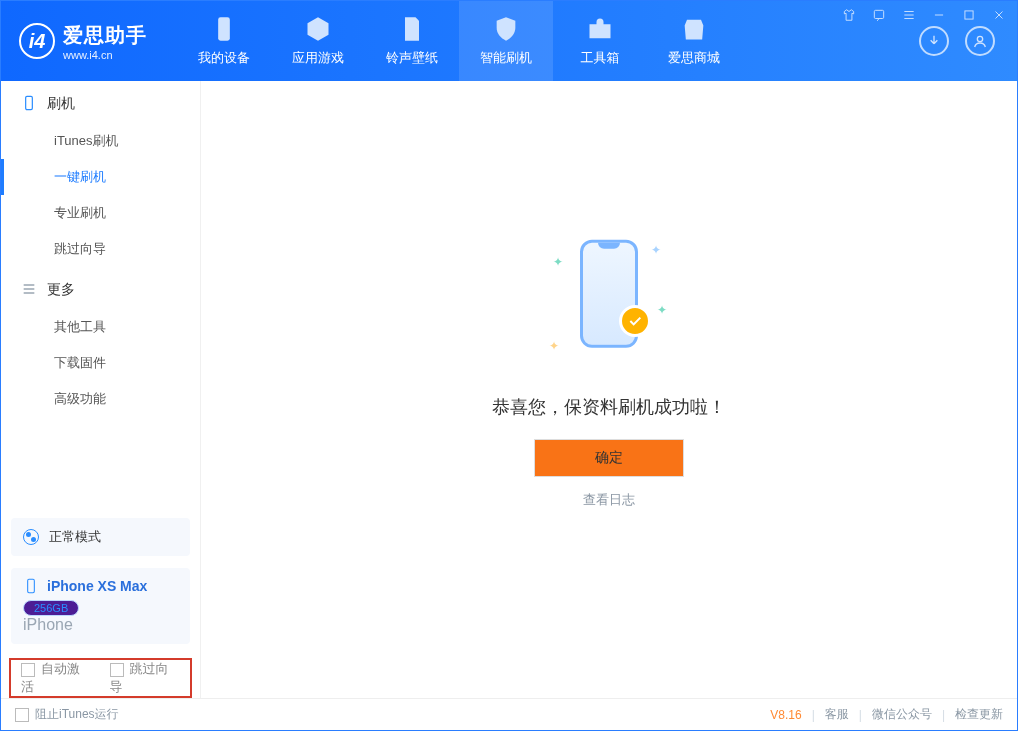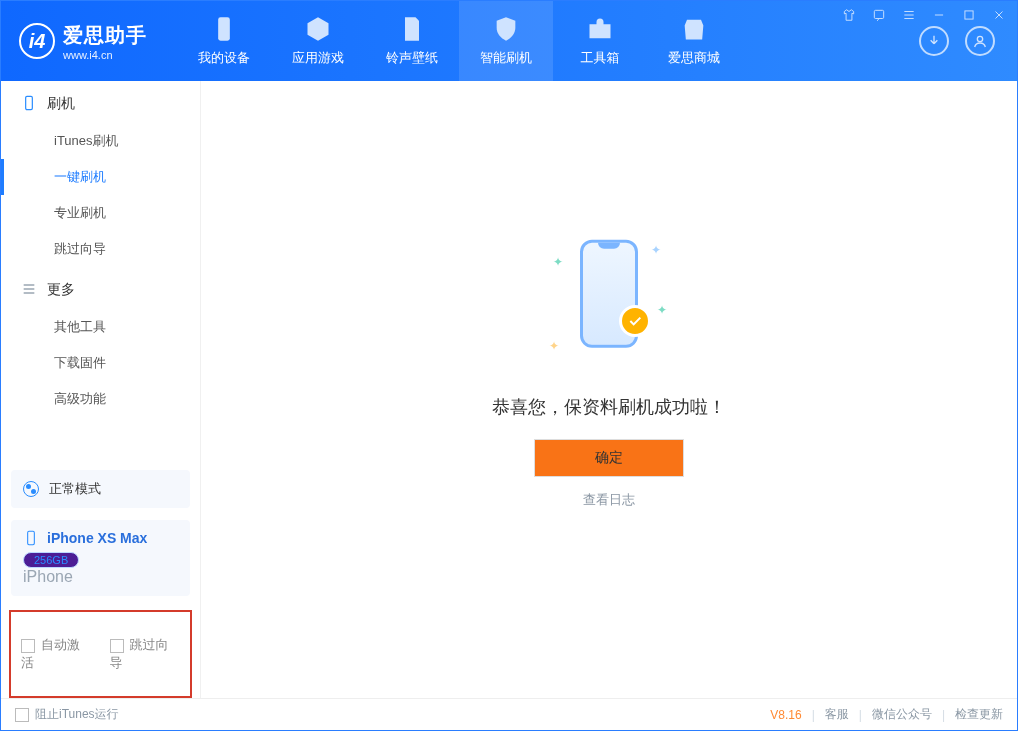--- a/index.html
+++ b/index.html
@@ -87,21 +87,21 @@
   .status-dot::after{content:"";position:absolute;width:5px;height:5px;border-radius:50%;background:#2a8dff;left:2px;top:2px;}
   .status-dot::before{content:"";position:absolute;width:5px;height:5px;border-radius:50%;background:#2a8dff;right:2px;bottom:2px;}
 
   .device-card .dev-line { display:flex; align-items:center; gap:8px; color:#2a6fdc; font-weight:600; font-size:14px;}
   .device-card .dev-line svg{ width:16px; height:16px; stroke:#2a8dff; fill:none; stroke-width:1.6;}
   .pill { display:inline-block; background:#4c1d95; border:1px solid #bcd8ff; color:#2a8dff;
     font-size:11px; padding:1px 10px; border-radius:10px; margin-top:6px; }
   .dev-sub { color:#9aa6b3; font-size:16px; }
 
   .highlight-box {
-    border:2px solid #d43b2b; margin: 8px 8px 0 8px; padding: 24px 10px;
+    border:2px solid #d43b2b; margin: 8px 8px 0 8px; padding: 0 10px;
     display:flex; gap:18px; align-items:center; color:#888; font-size:13px;
   }
   .cb { width:14px; height:14px; border:1px solid #bbb; display:inline-block; vertical-align:middle; margin-right:6px; }
 
   
   .main { flex:1; position:relative; }
   .center {
     position:absolute; left:50%; top:46%; transform:translate(-50%,-50%);
     display:flex; flex-direction:column; align-items:center;
   }

